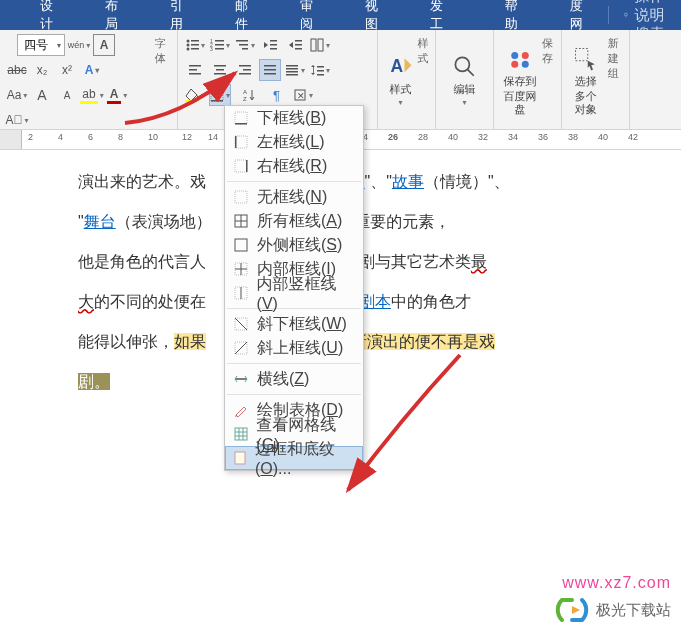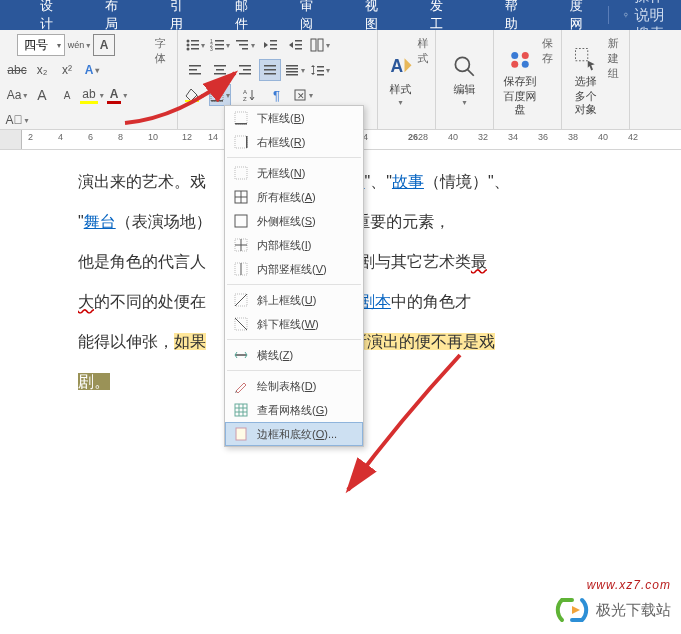--- a/index.html
+++ b/index.html
@@ -27,32 +27,32 @@
 .ruler .corner { width: 22px; height: 100%; background: #e8e8e8; border-right: 1px solid #bbb; }
 .ruler .marks { position: relative; flex: 1; height: 100%; background: #fff; }
 .ruler .mark { position: absolute; top: 2px; }
 
 .doc { position: relative; padding: 12px 30px 0 78px; font-size: 16px; line-height: 2.5; color: #333; }
 .doc a { color: #0563c1; text-decoration: underline; }
 .doc .wavy { text-decoration: underline wavy #c00; }
 .hl { background: #ffe79a; }
 .hl-sel { background: #9a9257; color: #fff; }
 
-.dropdown { position: absolute; left: 224px; top: 105px; width: 140px; background: #fcfcfc; border: 1px solid #c6c6c6; box-shadow: 2px 2px 6px rgba(0,0,0,0.2); font-size: 11px; z-index: 50; }
+.dropdown { position: absolute; left: 224px; top: 105px; width: 140px; background: #fcfcfc; border: 1px solid #c6c6c6; box-shadow: 2px 2px 6px rgba(0,0,0,0.2); font-size: 16px; z-index: 50; }
 .dd-item { display: flex; align-items: center; height: 24px; padding: 0 8px; gap: 8px; cursor: pointer; color: #444; }
 .dd-item:hover, .dd-item.hover { background: #cde0f2; border: 1px solid #8eb4dc; padding: 0 7px; }
 .dd-item .ico { width: 16px; height: 16px; display: flex; align-items: center; justify-content: center; }
 .dd-sep { height: 1px; background: #e1e1e1; margin: 3px 2px; }
 .underletter { text-decoration: underline; }
 
 .arrow1 { position: absolute; left: 120px; top: 68px; z-index: 60; pointer-events: none; }
 .arrow2 { position: absolute; left: 340px; top: 350px; z-index: 60; pointer-events: none; }
 
 .watermark { position: absolute; right: 10px; bottom: 10px; display: flex; align-items: center; gap: 6px; font-size: 15px; color: #666; font-weight: 500; }
-.watermark-url { position: absolute; right: 10px; bottom: 42px; font-size: 12px; color: #b91c1c; letter-spacing: 1px; font-style: italic; }
+.watermark-url { position: absolute; right: 10px; bottom: 42px; font-size: 16px; color: #ec4899; letter-spacing: 1px; }
 
 svg { display: block; }
 </style>
 </head>
 <body>
 
 <div class="menubar">
   <div class="tab">设计</div>
   <div class="tab">布局</div>
   <div class="tab">引用</div>
@@ -304,21 +304,21 @@
       <span class="mark" style="left: 66px;">6</span>
       <span class="mark" style="left: 96px;">8</span>
       <span class="mark" style="left: 126px;">10</span>
       <span class="mark" style="left: 160px;">12</span>
       <span class="mark" style="left: 186px;">14</span>
       <span class="mark" style="left: 216px;">16</span>
       <span class="mark" style="left: 246px;">18</span>
       <span class="mark" style="left: 276px;">20</span>
       <span class="mark" style="left: 306px;">22</span>
       <span class="mark" style="left: 336px;">24</span>
-      <span class="mark" style="left: 386px; font-weight: bold;">26</span>
+      <span class="mark" style="left: 366px; font-weight: bold;">26</span>
       <span class="mark" style="left: 396px; text-align: center;">28</span>
       <span class="mark" style="left: 426px;">40</span>
       <span class="mark" style="left: 456px;">32</span>
       <span class="mark" style="left: 486px;">34</span>
       <span class="mark" style="left: 516px;">36</span>
       <span class="mark" style="left: 546px;">38</span>
       <span class="mark" style="left: 576px;">40</span>
       <span class="mark" style="left: 606px;">42</span>
     </div>
 </div>
@@ -361,20 +361,29 @@
           <rect x="1" y="1" width="12" height="12" fill="none" stroke="#bbb" stroke-dasharray="1"></rect>
           <rect x="1" y="12" width="12" height="1.5" fill="#555"></rect>
         </svg>
       </span>
       <span>下框线(<span class="underletter">B</span>)</span>
     </div>
     <div class="dd-item">
       <span class="ico">
         <svg width="14" height="14">
           <rect x="1" y="1" width="12" height="12" fill="none" stroke="#bbb" stroke-dasharray="1"></rect>
+          <rect x="1" y="1" width="1.5" height="12" fill="#555"></rect>
+        </svg>
+      </span>
+      <span>左框线(<span class="underletter">L</span>)</span>
+    </div>
+    <div class="dd-item">
+      <span class="ico">
+        <svg width="14" height="14">
+          <rect x="1" y="1" width="12" height="12" fill="none" stroke="#bbb" stroke-dasharray="1"></rect>
           <rect x="12" y="1" width="1.5" height="12" fill="#555"></rect>
         </svg>
       </span>
       <span>右框线(<span class="underletter">R</span>)</span>
     </div>
     <div class="dd-sep"></div>
     <div class="dd-item">
       <span class="ico">
         <svg width="14" height="14">
           <rect x="1" y="1" width="12" height="12" fill="none" stroke="#bbb" stroke-dasharray="1"></rect>
@@ -415,33 +424,33 @@
           <path d="M7 1 V13" stroke="#555"></path>
         </svg>
       </span>
       <span>内部竖框线(<span class="underletter">V</span>)</span>
     </div>
     <div class="dd-sep"></div>
     <div class="dd-item">
       <span class="ico">
         <svg width="14" height="14">
           <rect x="1" y="1" width="12" height="12" fill="none" stroke="#bbb" stroke-dasharray="1"></rect>
+          <path d="M1 1 L13 13" stroke="#555"></path>
+        </svg>
+      </span>
+      <span>斜下框线(<span class="underletter">W</span>)</span>
+    </div>
+    <div class="dd-item">
+      <span class="ico">
+        <svg width="14" height="14">
+          <rect x="1" y="1" width="12" height="12" fill="none" stroke="#bbb" stroke-dasharray="1"></rect>
           <path d="M1 13 L13 1" stroke="#555"></path>
         </svg>
       </span>
       <span>斜上框线(<span class="underletter">U</span>)</span>
-    </div>
-    <div class="dd-item">
-      <span class="ico">
-        <svg width="14" height="14">
-          <rect x="1" y="1" width="12" height="12" fill="none" stroke="#bbb" stroke-dasharray="1"></rect>
-          <path d="M1 1 L13 13" stroke="#555"></path>
-        </svg>
-      </span>
-      <span>斜下框线(<span class="underletter">W</span>)</span>
     </div>
     <div class="dd-sep"></div>
     <div class="dd-item">
       <span class="ico">
         <svg width="14" height="14">
           <path d="M1 7 H13" stroke="#555" stroke-width="1.5"></path>
           <path d="M3 4 L1 7 L3 10 M11 4 L13 7 L11 10" stroke="#5a9" fill="none"></path>
         </svg>
       </span>
       <span>横线(<span class="underletter">Z</span>)</span>

